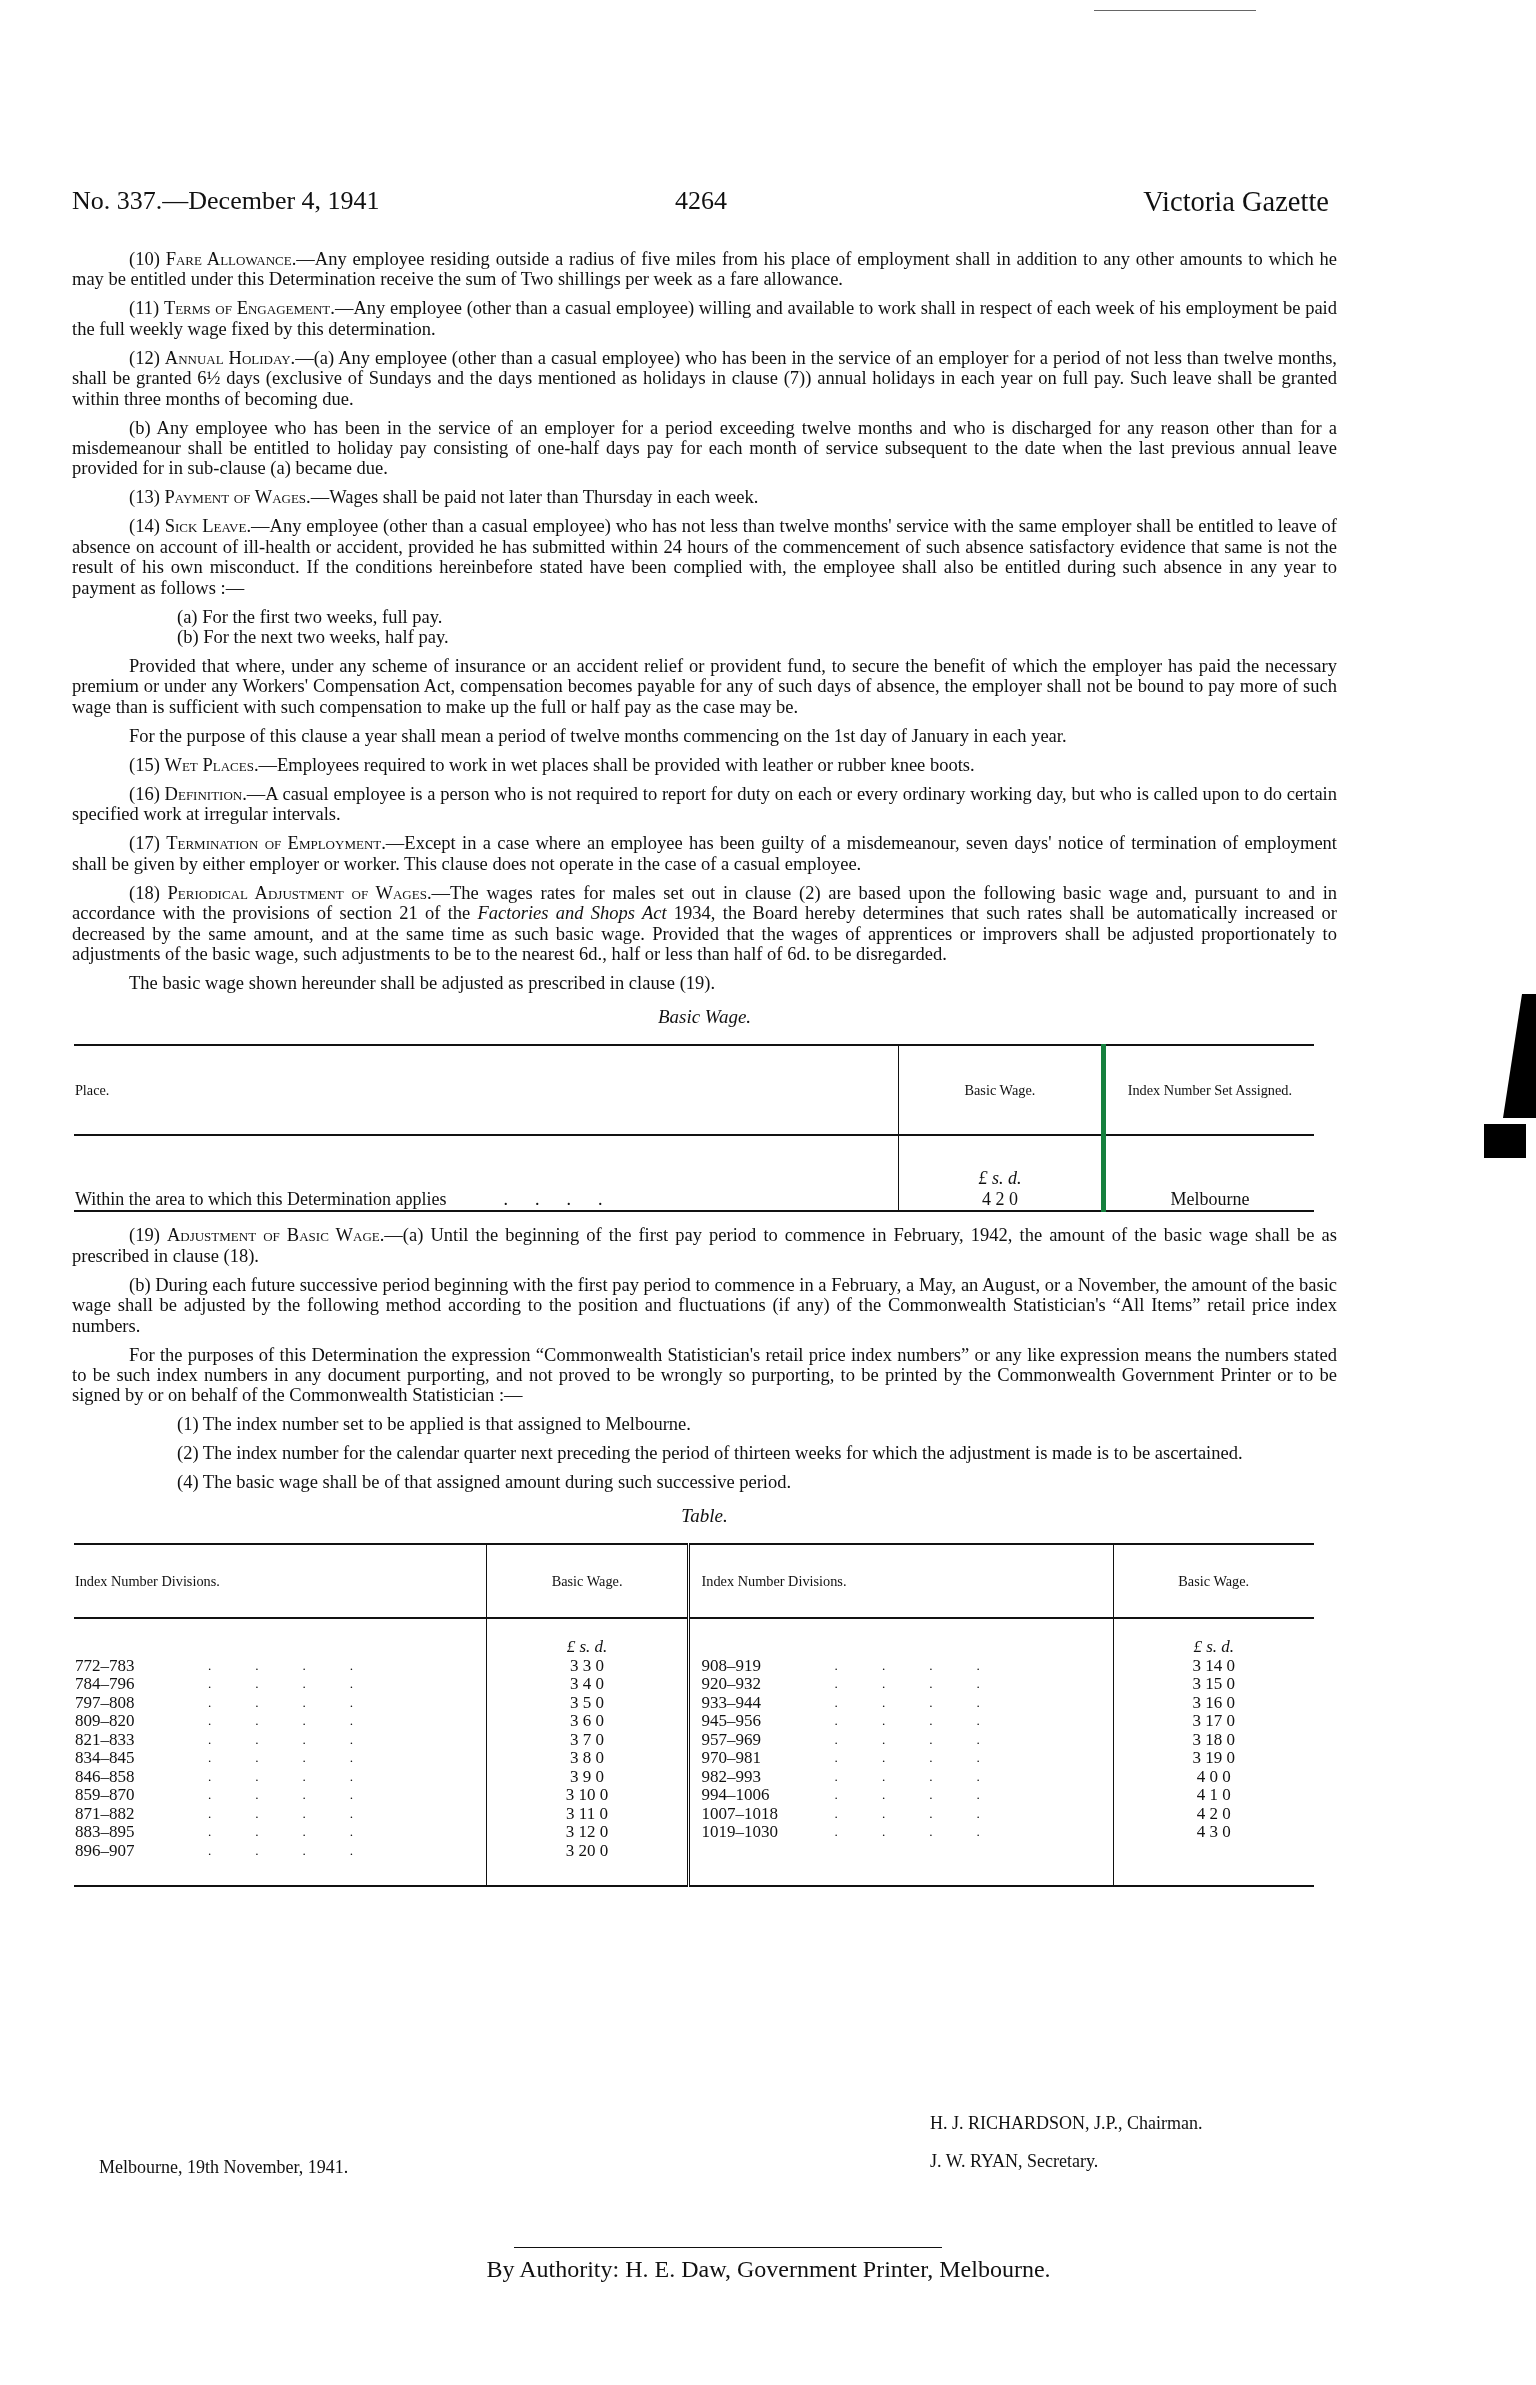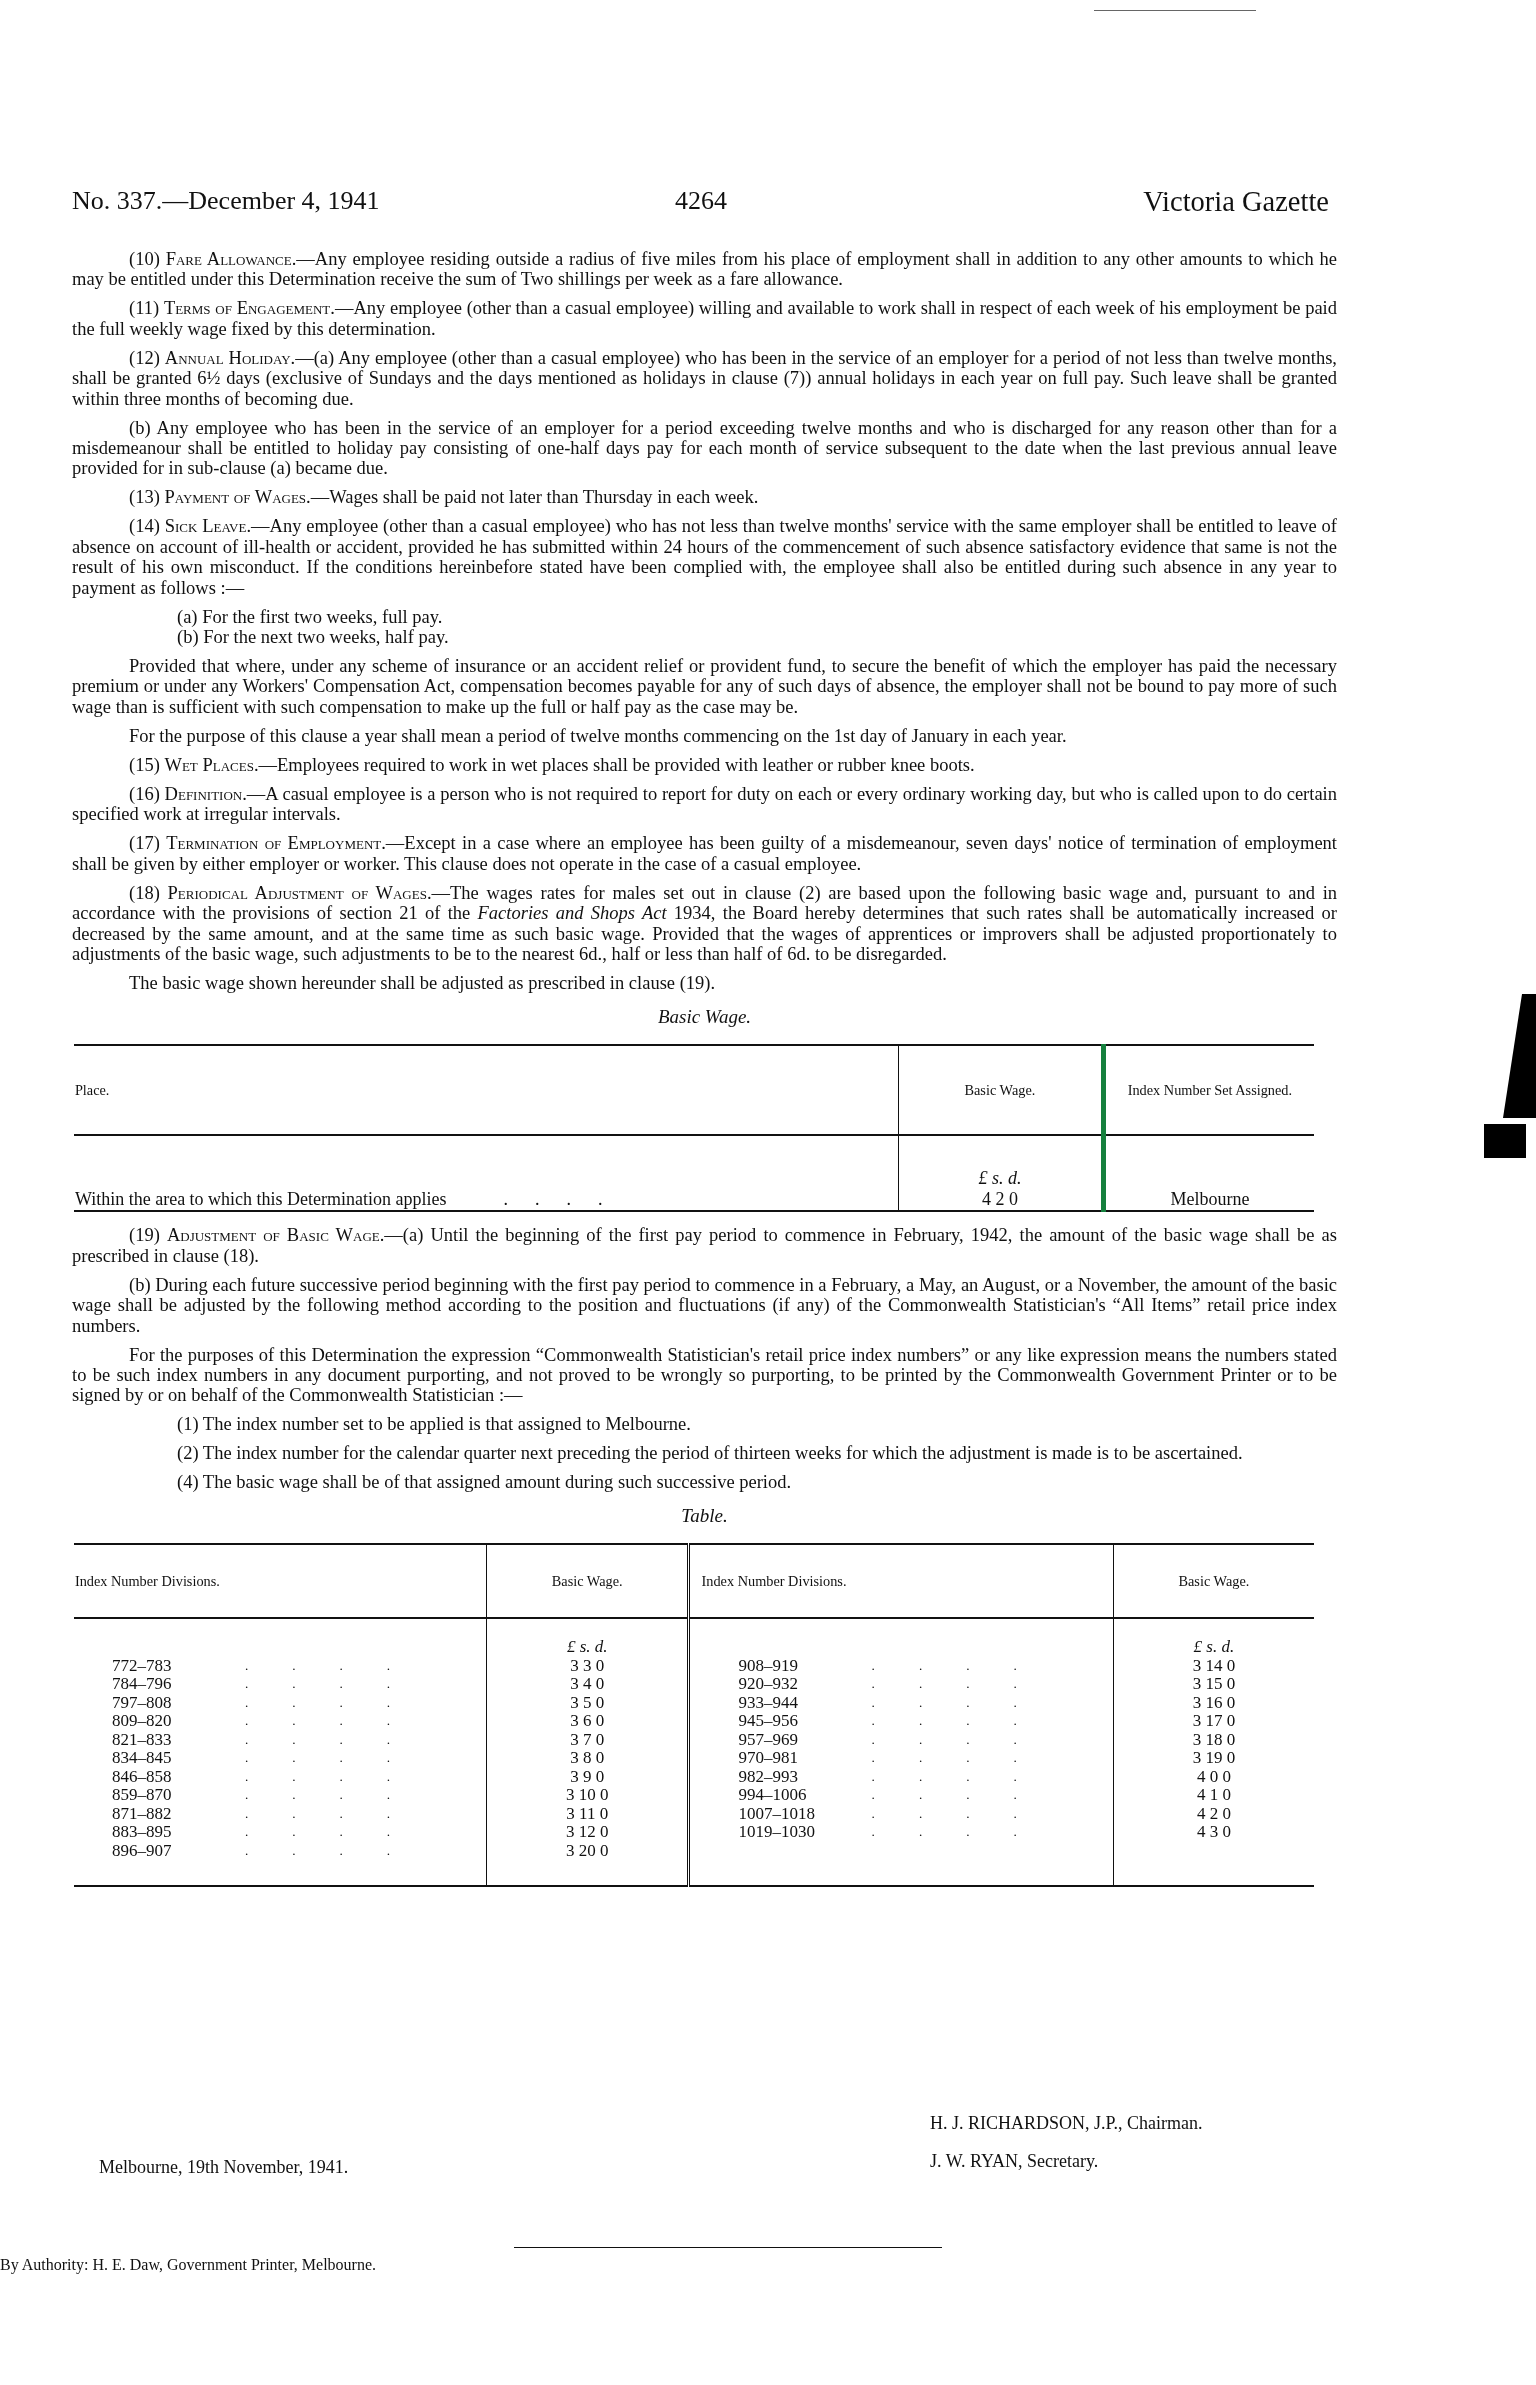--- a/index.html
+++ b/index.html
@@ -25,29 +25,29 @@
   table.bw .c3 { border-left: 5px solid #15803d; text-align: center; }
   .lsd { font-style: italic; display: block; }
   .dots { letter-spacing: 27px; padding-left: 57px; }
   table.idx { width: 1240px; border-collapse: collapse; font-size: 17px; line-height: 18.5px; margin-left: 1.9px; }
   table.idx th { font-weight: normal; font-size: 14.3px; height: 70px; border-top: 2.9px solid #111; border-bottom: 2.9px solid #111; }
   table.idx td { vertical-align: top; padding-top: 19px; padding-bottom: 25px; border-bottom: 2.9px solid #111; }
   .idx .div { width: 411px; }
   .idx .wage { width: 200px; border-left: 1px solid #111; text-align: center; }
   .idx .dbl { border-left: 3.8px double #111; padding-left: 11.4px; }
   .idx .row { display: flex; }
-  .idx .rng { width: 114px; margin-left: 37px; }
+  .idx .rng { width: 114px; }
   .idx .dd { flex: 1; letter-spacing: 44px; font-size: 13.3px; padding-left: 19px; }
   .idx .lsdh { font-style: italic; display: block; }
   .sig { position: absolute; top: 2113px; left: 72px; width: 1265px; font-size: 18px; }
   .sig .place { position: absolute; left: 27px; top: 44px; }
   .sig .chair { position: absolute; left: 858px; top: 0; }
   .sig .sec { position: absolute; left: 858px; top: 38px; }
   .footrule { position: absolute; top: 2247px; left: 514px; width: 428px; border-top: 1.9px solid #111; }
-  .footer { position: absolute; top: 2256px; left: 0; width: 1537px; font-size: 16px; }
+  .footer { position: absolute; top: 2256px; left: 0; width: 1537px; text-align: center; font-size: 24px; }
   .margin-mark { position: absolute; left: 1503px; top: 994px; width: 0; height: 0; border-left: 19px solid transparent; border-right: 15px solid #000; border-bottom: 124px solid #000; }
   .margin-base { position: absolute; left: 1484px; top: 1124px; width: 42px; height: 34px; background: #000; }
 </style>
 </head>
 <body>
 
 <div class="topline"></div>
 
 <div class="header">
   <span class="left">No. 337.—December 4, 1941</span>

